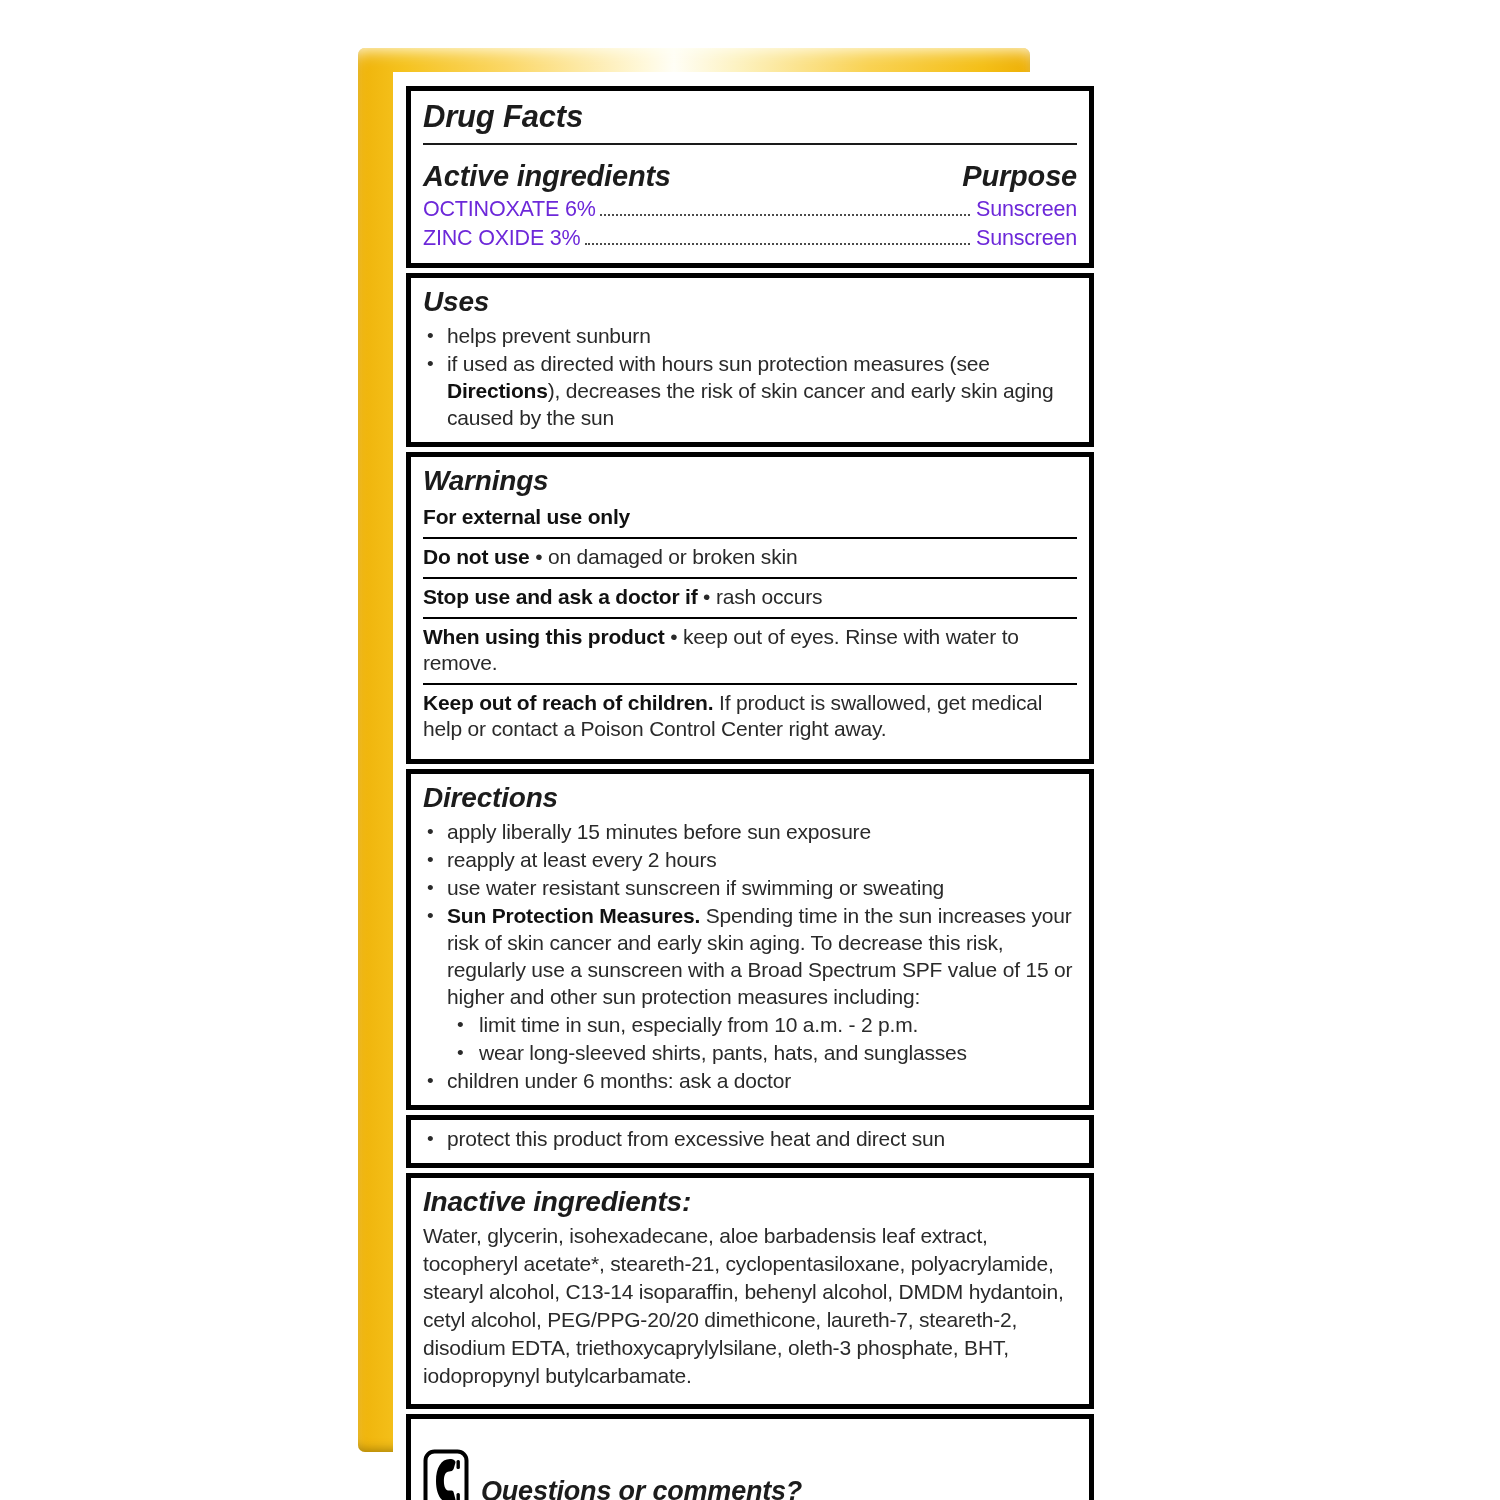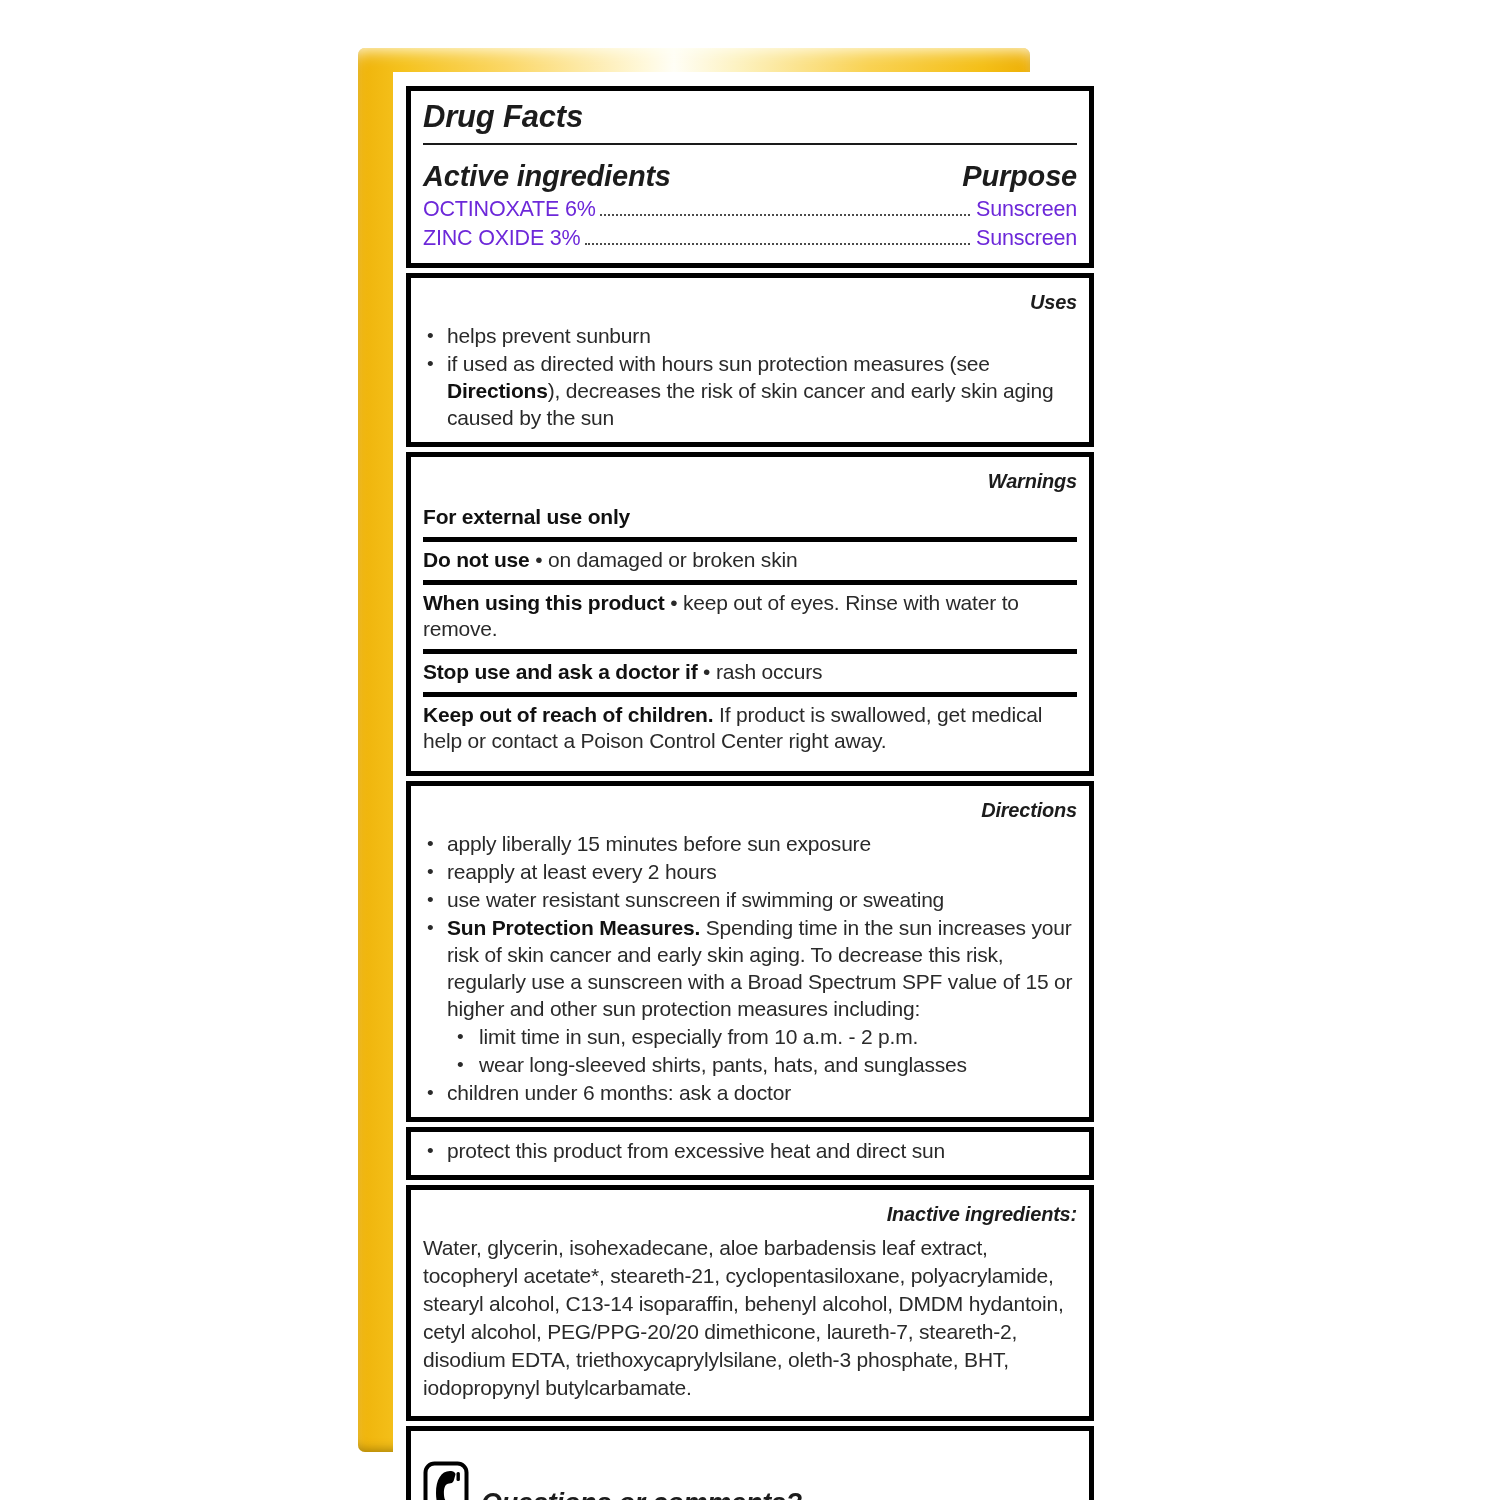--- a/index.html
+++ b/index.html
@@ -28,25 +28,25 @@
   .h-title{
     font-style:italic;font-weight:bold;font-size:31px;line-height:40px;
     margin:2px 0 0;border-bottom:2px solid #1a1a1a;padding-bottom:6px;
   }
   .ai-head{
     display:flex;justify-content:space-between;align-items:baseline;
     font-style:italic;font-weight:bold;font-size:29px;line-height:38px;margin-top:12px;
   }
   .ai-row{display:flex;align-items:baseline;font-size:21.5px;line-height:29px;color:#6d28d9;}
   .ai-leader{flex:1;border-bottom:2px dotted #4a4a4a;margin:0 6px 5px 4px;min-width:30px;}
-  .h-sec{font-style:italic;font-weight:bold;font-size:20px;line-height:36px;margin:2px 0 2px;text-align:right;}
+  .h-sec{font-style:italic;font-weight:bold;font-size:28px;line-height:36px;margin:2px 0 2px;}
   .bullet-row{display:grid;grid-template-columns:24px 1fr;font-size:21px;line-height:27px;color:#2a2a2a;margin:1px 0;}
   .bullet-row .mark{text-align:left;padding-left:4px;font-size:19px;}
   .bullet-row.lvl2{margin-left:30px;grid-template-columns:26px 1fr;}
-  .warn-row{font-size:21px;line-height:26px;color:#2a2a2a;padding:5px 0 7px;border-bottom:5px solid #000000;}
+  .warn-row{font-size:21px;line-height:26px;color:#2a2a2a;padding:5px 0 7px;border-bottom:2px solid #000000;}
   .warn-row:last-child{border-bottom:none;}
   .warn-row .b,.bullet-row .b{font-weight:bold;color:#111;}
   .inactive-p{font-size:21px;line-height:28px;color:#2a2a2a;margin:2px 0 4px;}
   .q-sec{display:flex;align-items:center;gap:12px;padding:8px 12px;}
   .q-text{display:flex;flex-direction:column;}
   .q-head{font-style:italic;font-weight:bold;font-size:27px;line-height:32px;margin-top:48px;}
   .q-phone{font-weight:bold;font-size:23px;line-height:28px;letter-spacing:-0.3px;}
   .phone-icon{flex:0 0 auto;display:block;}
 </style>
 </head>
@@ -87,22 +87,22 @@
             <span><span>if used as directed with hours sun protection measures (see </span><span class="b">Directions</span><span>), decreases the risk of skin cancer and early skin aging caused by the sun</span></span>
           </div>
         </div>
     </div>
 
     <div class="sec">
       <div class="h-sec" style="margin-bottom:0;">Warnings</div>
       <div>
           <div class="warn-row"><span class="b">For external use only</span></div>
           <div class="warn-row"><span class="b">Do not use</span><span> • on damaged or broken skin</span></div>
+          <div class="warn-row"><span class="b">Stop use and ask a doctor if</span><span> • rash occurs</span></div>
           <div class="warn-row"><span class="b">When using this product</span><span> • keep out of eyes. Rinse with water to remove.</span></div>
-          <div class="warn-row"><span class="b">Stop use and ask a doctor if</span><span> • rash occurs</span></div>
           <div class="warn-row"><span class="b">Keep out of reach of children.</span><span> If product is swallowed, get medical help or contact a Poison Control Center right away.</span></div>
         </div>
     </div>
 
     <div class="sec">
       <div class="h-sec">Directions</div>
       <div>
           <div class="bullet-row">
             <span class="mark">•</span>
             <span><span>apply liberally 15 minutes before sun exposure</span></span>

